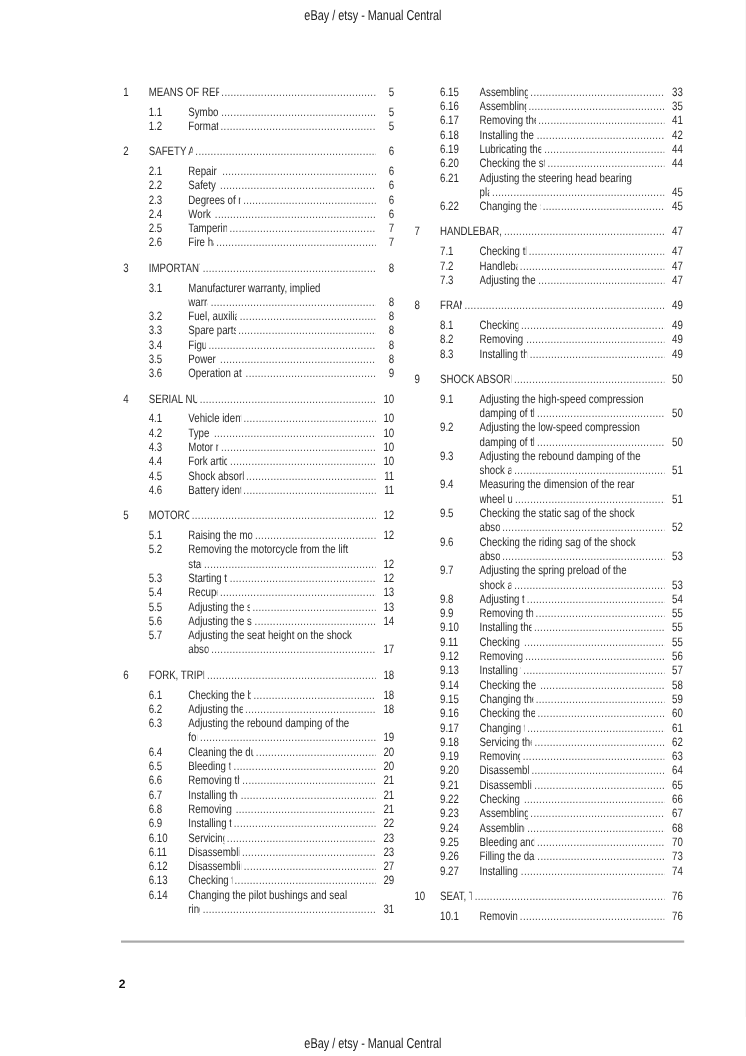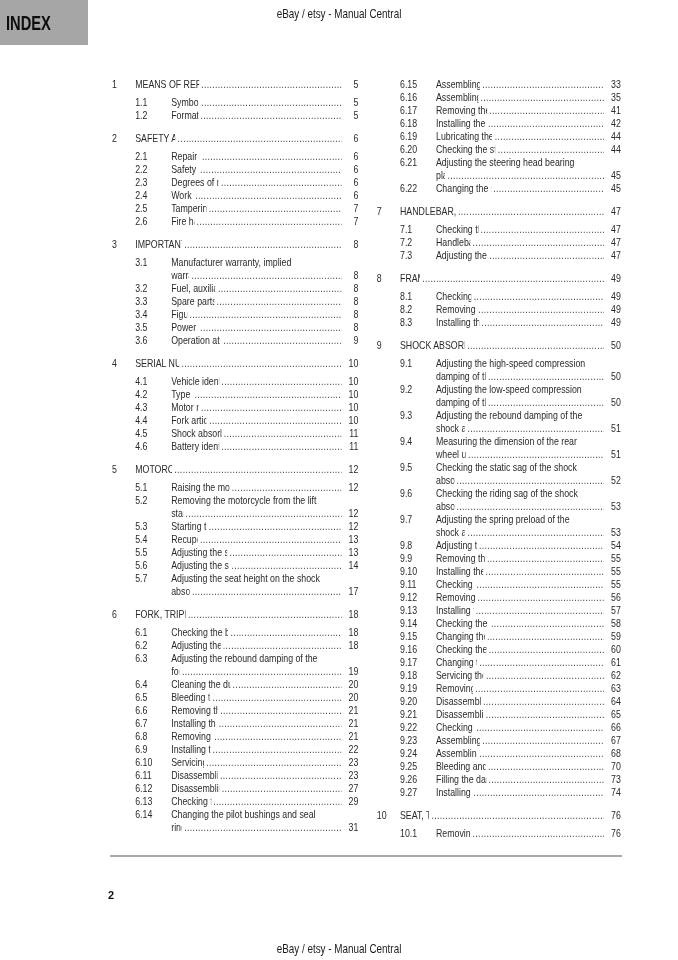--- a/index.html
+++ b/index.html
@@ -69,23 +69,20 @@
   .footer-title {
     position:absolute; left:0; top:941px; width:100%; text-align:center;
     font-size:13px; color:#1c1c1c;
   }
 </style>
 </head>
 <body>
 
 <div class="page">
 
-  <div class="index-tab">
-    <span class="tab-text">INDEX</span>
-  </div>
 
   <div class="header-title">
     <span class="scale">eBay / etsy - Manual Central</span>
   </div>
 
   <div class="toc">
     <div class="toc-col col-left">
         <div class="row section">
           <span class="num">1</span>
           <span class="content">

